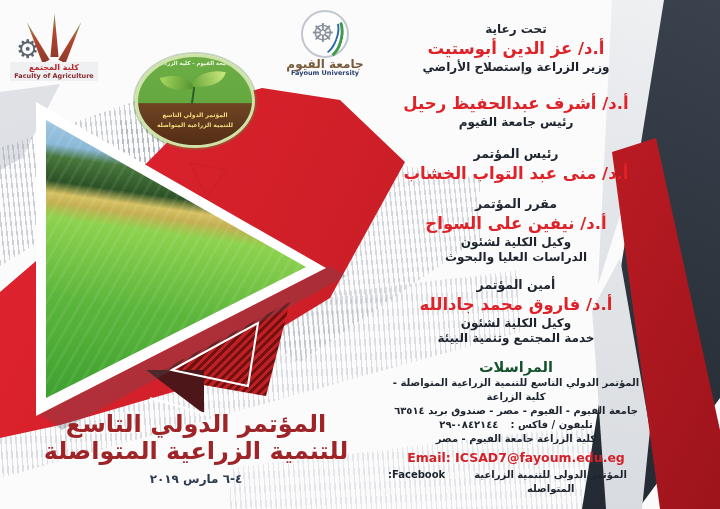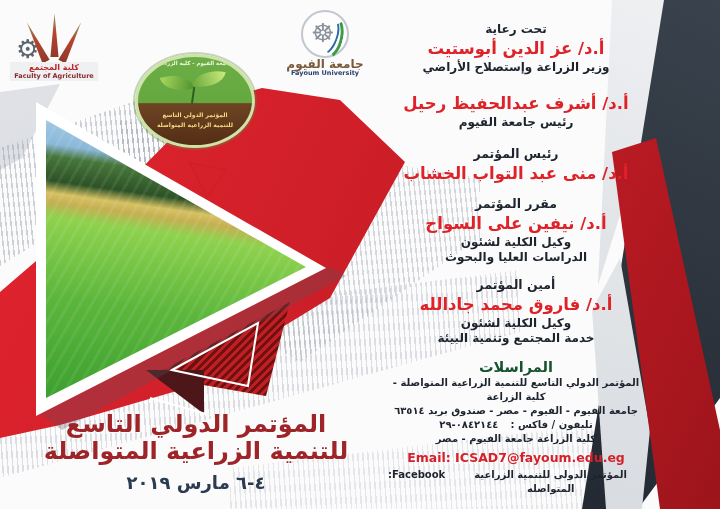--- a/index.html
+++ b/index.html
@@ -105,21 +105,21 @@
   .addr{font-size:10px;font-weight:bold;line-height:14px;}
   .phone-row,.fb-row{display:flex;justify-content:center;gap:12px;direction:ltr;}
   .phone-row span,.fb-row span{font-size:10px;font-weight:bold;line-height:14px;}
   .email{direction:ltr;font-size:12.5px;font-weight:bold;color:#d6212a;line-height:18px;margin-top:3px;}
   .fb-row{margin-top:1px;}
 
   
   .title-block{position:absolute;left:28px;top:411px;width:336px;text-align:center;direction:rtl;}
   .title-line{font-size:24px;font-weight:bold;color:#9e2428;line-height:27px;
     text-shadow:1px 1px 0 rgba(255,255,255,.7);}
-  .title-date{font-size:18px;font-weight:bold;color:#2c3c50;margin-top:7px;}
+  .title-date{font-size:12px;font-weight:bold;color:#2c3c50;margin-top:7px;}
 </style>
 </head>
 <body>
 
 <div class="poster">
 
   <div class="layer gray-topleft"></div>
   <div class="layer stripes-a"></div>
   <div class="layer stripes-b"></div>
   <div class="layer stripes-c"></div>

